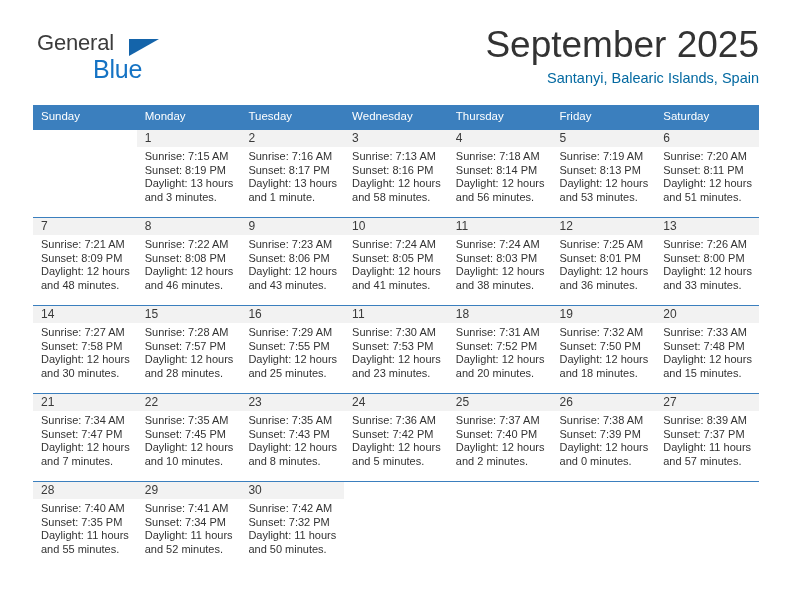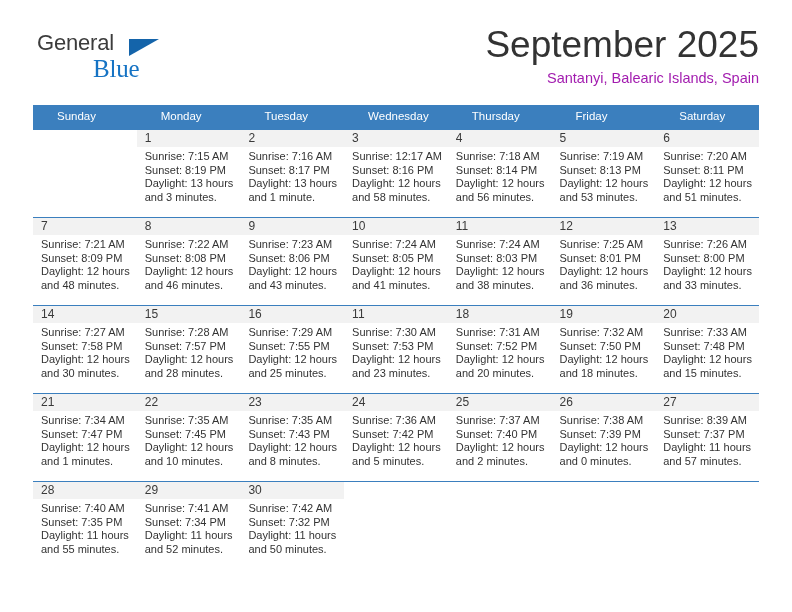--- a/index.html
+++ b/index.html
@@ -57,40 +57,40 @@
     border-left: 30px solid #1464aa;
     border-bottom: 17px solid transparent;
   }
   .brand-blue {
     position: absolute;
     left: 60px;
     top: 27px;
     font-size: 25px;
     color: #1573c4;
     letter-spacing: -0.2px;
-    font-family: Liberation Serif, serif;
+    font-family: Liberation Sans, sans-serif;
   }
 
   .titles {
     position: absolute;
     right: 0;
     top: 0;
     text-align: right;
   }
   .month-title {
     font-size: 37px;
     color: #333333;
     line-height: 34px;
     font-weight: normal;
     margin: 0;
     white-space: nowrap;
   }
   .location-subtitle {
     font-size: 14.5px;
-    color: #a21caf;
+    color: #0369a1;
     line-height: 20px;
     margin: 6px 0 0 0;
     white-space: nowrap;
   }
 
   
   .calendar {
     position: absolute;
     left: 33px;
     top: 105px;
@@ -98,21 +98,21 @@
     border-collapse: collapse;
     table-layout: fixed;
   }
 
   .calendar th {
     background: #3b7fbe;
     color: #ffffff;
     font-size: 11.5px;
     font-weight: normal;
     text-align: left;
-    padding: 5px 0 6px 24px;
+    padding: 5px 0 6px 8px;
     line-height: 13px;
     height: 13px;
   }
 
   .weekrow > td {
     vertical-align: top;
     padding: 0;
     border-top: 1.5px solid #3b7fbe;
     height: 75px;
   }
@@ -209,21 +209,21 @@
                 <div>Sunset: 8:17 PM</div>
                 <div>Daylight: 13 hours</div>
                 <div>and 1 minute.</div>
               </div>
             </div>
           </td>
           <td>
             <div class="cell filled">
               <div class="daynum-band">3</div>
               <div class="cell-body">
-                <div>Sunrise: 12:17 AM</div>
+                <div>Sunrise: 7:13 AM</div>
                 <div>Sunset: 8:16 PM</div>
                 <div>Daylight: 12 hours</div>
                 <div>and 58 minutes.</div>
               </div>
             </div>
           </td>
           <td>
             <div class="cell filled">
               <div class="daynum-band">4</div>
               <div class="cell-body">
@@ -425,21 +425,21 @@
           <td colspan="7"></td>
         </tr>
         <tr class="weekrow">
           <td>
             <div class="cell filled">
               <div class="daynum-band">21</div>
               <div class="cell-body">
                 <div>Sunrise: 7:34 AM</div>
                 <div>Sunset: 7:47 PM</div>
                 <div>Daylight: 12 hours</div>
-                <div>and 1 minutes.</div>
+                <div>and 7 minutes.</div>
               </div>
             </div>
           </td>
           <td>
             <div class="cell filled">
               <div class="daynum-band">22</div>
               <div class="cell-body">
                 <div>Sunrise: 7:35 AM</div>
                 <div>Sunset: 7:45 PM</div>
                 <div>Daylight: 12 hours</div>

